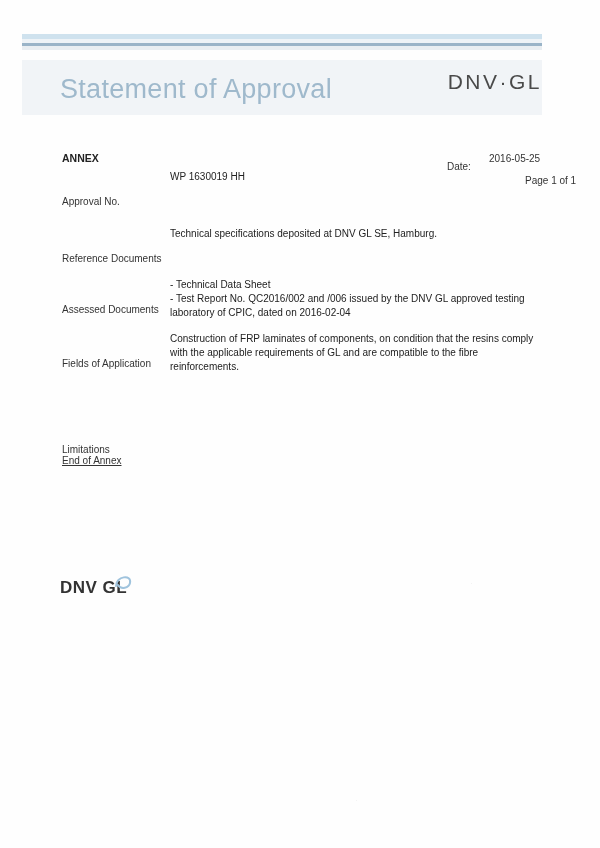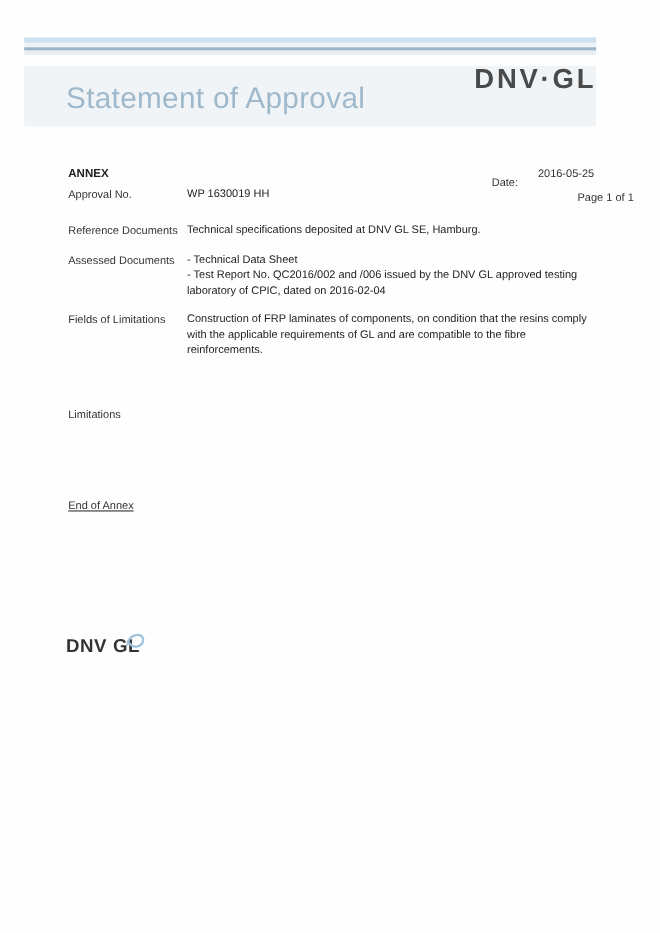--- a/index.html
+++ b/index.html
@@ -49,25 +49,25 @@
     left: 60px;
     top: 74px;
     font-size: 27px;
     color: #9fb9cc;
     letter-spacing: 0.3px;
     font-weight: 400;
   }
   .brand {
     position: absolute;
     right: 58px;
-    top: 58px;
-    font-size: 25px;
+    top: 70px;
+    font-size: 21px;
     letter-spacing: 2.5px;
     color: #4a4a4a;
-    font-weight: 700;
+    font-weight: 400;
   }
 
   .meta-date-label {
     position: absolute;
     left: 447px;
     top: 161px;
     font-size: 10px;
     color: #333;
   }
   .meta-date-value {
@@ -105,20 +105,21 @@
     display: flex;
     margin-bottom: 2px;
   }
   .row-label {
     width: 108px;
     flex: 0 0 108px;
     font-size: 10px;
     color: #333;
     line-height: 14px;
     padding-top: 1px;
+    margin-top: 24px;
   }
   .row-value {
     flex: 1;
     font-size: 10px;
     color: #222;
     line-height: 14px;
   }
   .row-value .line { display: block; }
 
   .spacer-sm { height: 10px; }
@@ -204,21 +205,21 @@
       <div class="row-value">
         <span class="line">- Technical Data Sheet</span>
         <span class="line">- Test Report No. QC2016/002 and /006 issued by the DNV GL approved testing</span>
         <span class="line">laboratory of CPIC, dated on 2016-02-04</span>
       </div>
     </div>
 
     <div class="spacer-sm"></div>
 
     <div class="row">
-      <div class="row-label">Fields of Limitations</div>
+      <div class="row-label">Fields of Application</div>
       <div class="row-value">
         <span class="line">Construction of FRP laminates of components, on condition that the resins comply</span>
         <span class="line">with the applicable requirements of GL and are compatible to the fibre reinforcements.</span>
       </div>
     </div>
 
     <div class="spacer-md"></div>
     <div class="spacer-sm"></div>
 
 

